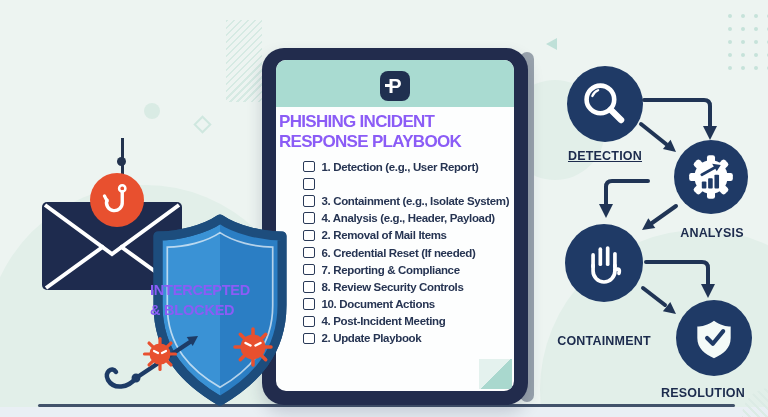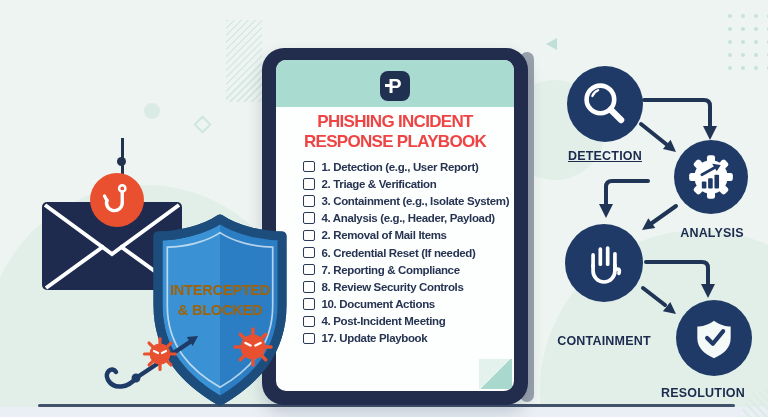--- a/index.html
+++ b/index.html
@@ -26,30 +26,30 @@
                display:flex;align-items:center;justify-content:center;}
   
   .tablet-edge{position:absolute;left:520px;top:52px;width:14px;height:350px;border-radius:12px;background:#99a3ad;}
   .tablet-frame{position:absolute;left:262px;top:48px;width:266px;height:357px;border-radius:22px;background:#222c4d;
                 box-shadow:0 8px 16px rgba(30,40,70,.18);}
   .tablet-screen{position:absolute;left:276px;top:60px;width:238px;height:331px;border-radius:10px;background:#fdfefe;overflow:hidden;}
   .screen-band{position:absolute;left:0;top:0;width:238px;height:47px;background:#a9dbd1;}
   .logo{position:absolute;left:104px;top:11px;width:30px;height:30px;border-radius:8px;background:#203050;
         display:flex;align-items:center;justify-content:center;color:#fff;font-weight:800;font-size:20px;}
   .logo-dash{position:absolute;left:5px;top:13px;width:6px;height:3px;background:#fff;}
-  .screen-title{position:absolute;left:3px;top:52px;width:232px;text-align:center;color:#ef4444;
+  .screen-title{position:absolute;left:3px;top:52px;width:232px;color:#8b5cf6;
         font-size:17px;line-height:20px;font-weight:800;letter-spacing:-0.7px;}
   .checklist{position:absolute;left:27px;top:98px;width:208px;text-align:center;}
   .chk-row{display:flex;align-items:center;height:17.2px;}
   .chk-box{width:11.5px;height:11.5px;border:1.8px solid #2a3a58;border-radius:2px;background:#fff;margin-right:7px;flex-shrink:0;}
   .chk-label{font-size:11.5px;font-weight:600;letter-spacing:-0.35px;color:#263452;white-space:nowrap;}
   .fold-corner{position:absolute;right:2px;bottom:2px;width:33px;height:30px;
         background:linear-gradient(135deg,#e4f2ee 0 50%,#a9d8ce 50% 100%);}
   
-  .shield-text{position:absolute;left:150px;top:280px;width:140px;text-align:center;color:#a16207;
+  .shield-text{position:absolute;left:150px;top:280px;width:140px;text-align:left;color:#8b5cf6;
         font-size:14.5px;line-height:20px;font-weight:800;letter-spacing:-0.2px;}
   
   .node{position:absolute;border-radius:50%;background:#1f3a66;display:flex;align-items:center;justify-content:center;}
   .node-label{position:absolute;transform:translateX(-50%);color:#1c2b4d;font-size:12.5px;font-weight:800;letter-spacing:0.2px;white-space:nowrap;}
 </style>
 </head>
 <body>
 
 <div id="stage">
 
@@ -117,21 +117,20 @@
       <div>PHISHING INCIDENT</div>
       <div>RESPONSE PLAYBOOK</div>
     </div>
     <div class="checklist">
       <div class="chk-row">
           <span class="chk-box"></span>
           <span class="chk-label">1. Detection (e.g., User Report)</span>
         </div>
       <div class="chk-row">
           <span class="chk-box"></span>
-          <span class="chk-label">2. Triage &amp; Verification</span>
         </div>
       <div class="chk-row">
           <span class="chk-box"></span>
           <span class="chk-label">3. Containment (e.g., Isolate System)</span>
         </div>
       <div class="chk-row">
           <span class="chk-box"></span>
           <span class="chk-label">4. Analysis (e.g., Header, Payload)</span>
         </div>
       <div class="chk-row">
@@ -153,21 +152,21 @@
       <div class="chk-row">
           <span class="chk-box"></span>
           <span class="chk-label">10. Document Actions</span>
         </div>
       <div class="chk-row">
           <span class="chk-box"></span>
           <span class="chk-label">4. Post-Incident Meeting</span>
         </div>
       <div class="chk-row">
           <span class="chk-box"></span>
-          <span class="chk-label">17. Update Playbook</span>
+          <span class="chk-label">2. Update Playbook</span>
         </div>
     </div>
     <div class="fold-corner"></div>
   </div>
 
   <svg class="abs" style="left:140px;top:213px;" width="160" height="195" viewBox="0 0 160 195">
     <defs>
         <clipPath id="rightHalf">
           <rect x="80" y="0" width="80" height="195"></rect>
         </clipPath>

